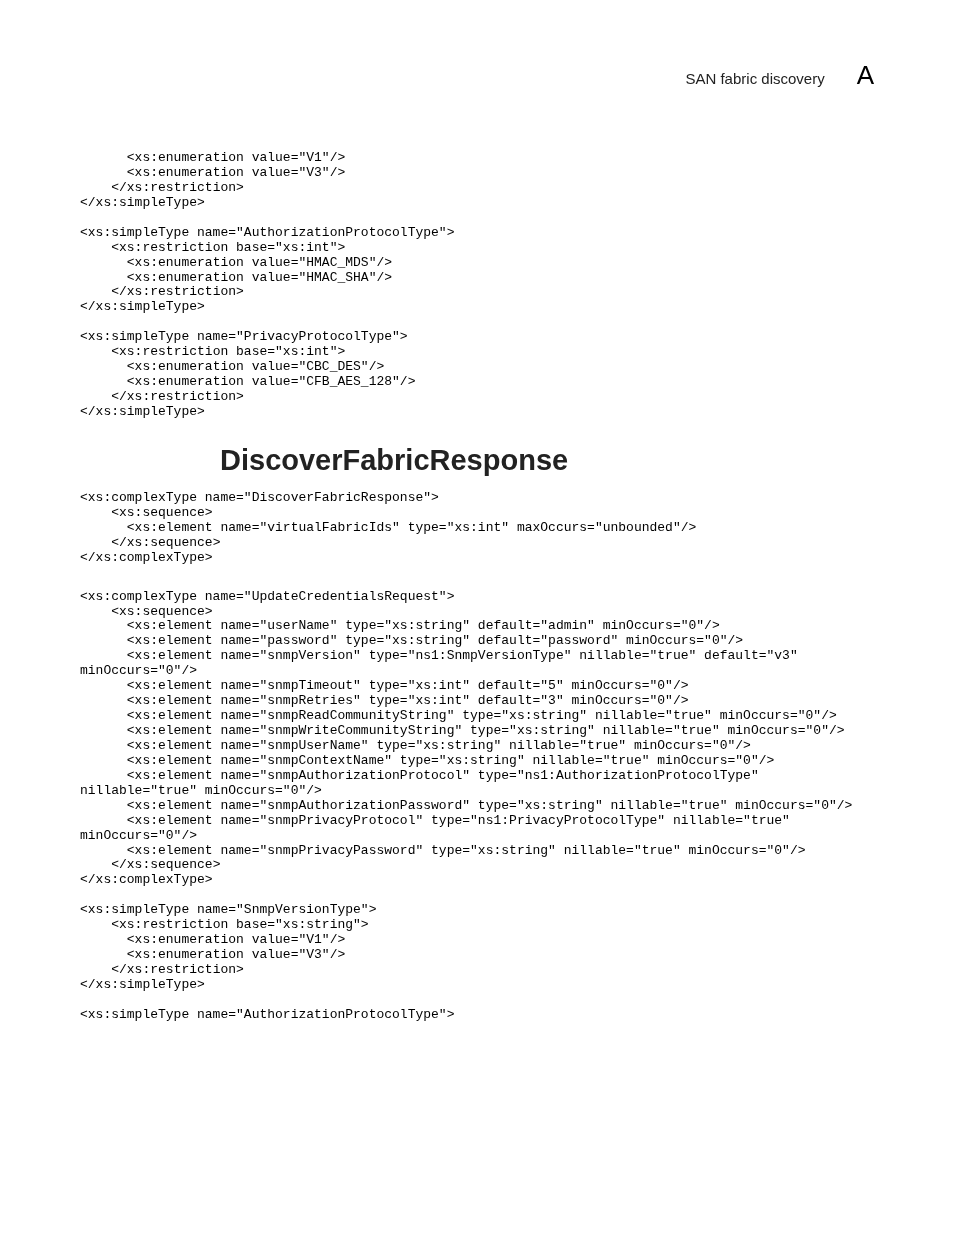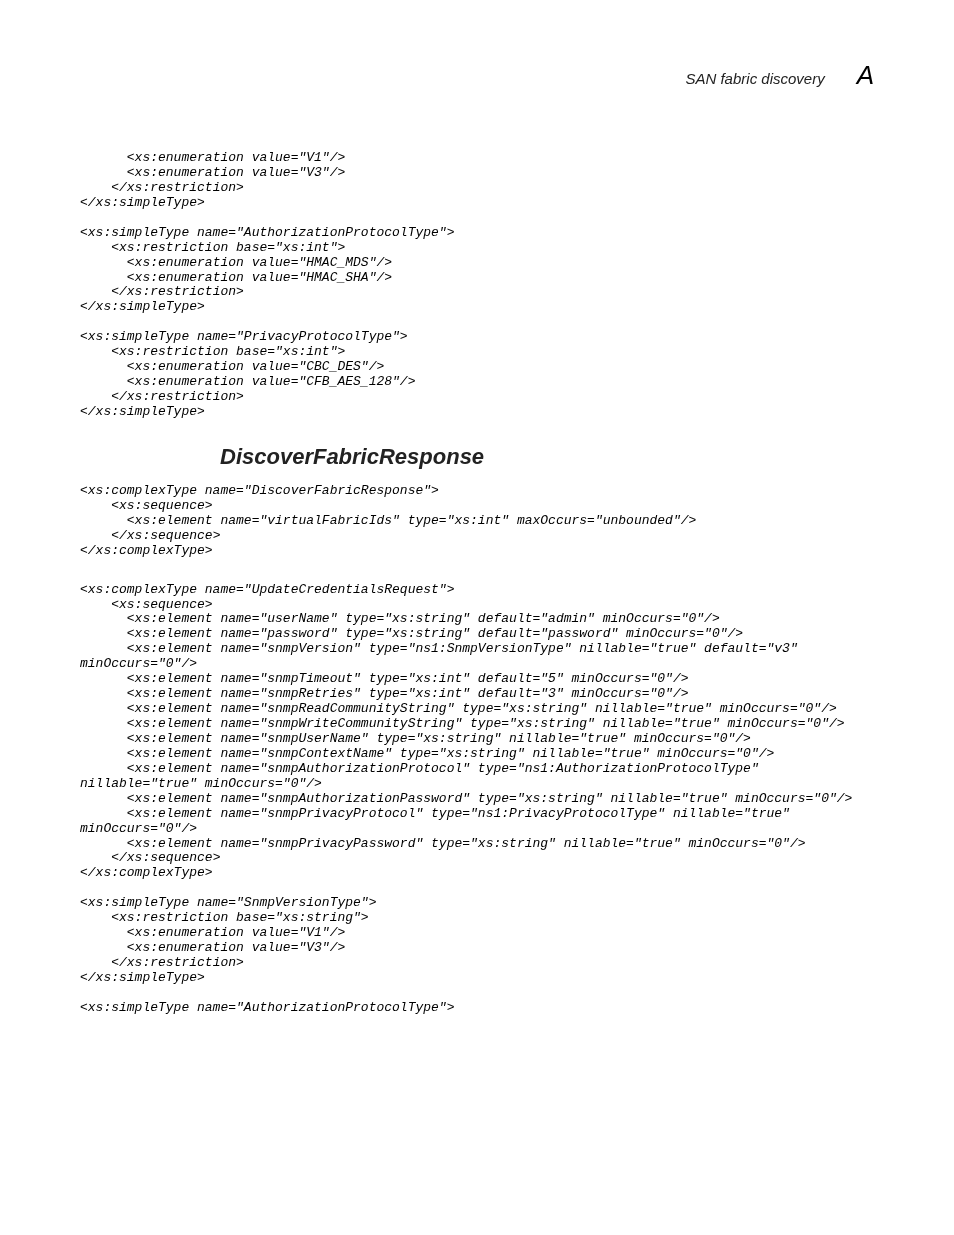--- a/index.html
+++ b/index.html
@@ -6,21 +6,20 @@
   body {
     margin: 0;
     padding: 0;
     background: #fff;
     font-family: Arial, Helvetica, sans-serif;
     color: #000;
     width: 954px;
   }
   .page {
     padding: 60px 80px 120px 80px;
-    font-style: italic;
   }
   .header {
     display: flex;
     justify-content: flex-end;
     align-items: baseline;
     gap: 32px;
     margin-bottom: 60px;
     font-size: 15px;
   }
   .header .section-label { color: #222; }
@@ -32,21 +31,21 @@
   pre.codeblock {
     font-family: "Courier New", Courier, monospace;
     font-size: 13px;
     line-height: 1.15;
     white-space: pre-wrap;
     word-break: break-word;
     margin: 0 0 24px 0;
   }
   h2.subheading {
     font-family: Arial, Helvetica, sans-serif;
-    font-size: 22px;
+    font-size: 29px;
     font-weight: 600;
     margin: 18px 0 14px 140px;
     color: #222;
   }
 </style>
 </head>
 <body>
 
 <div class="page">
 

